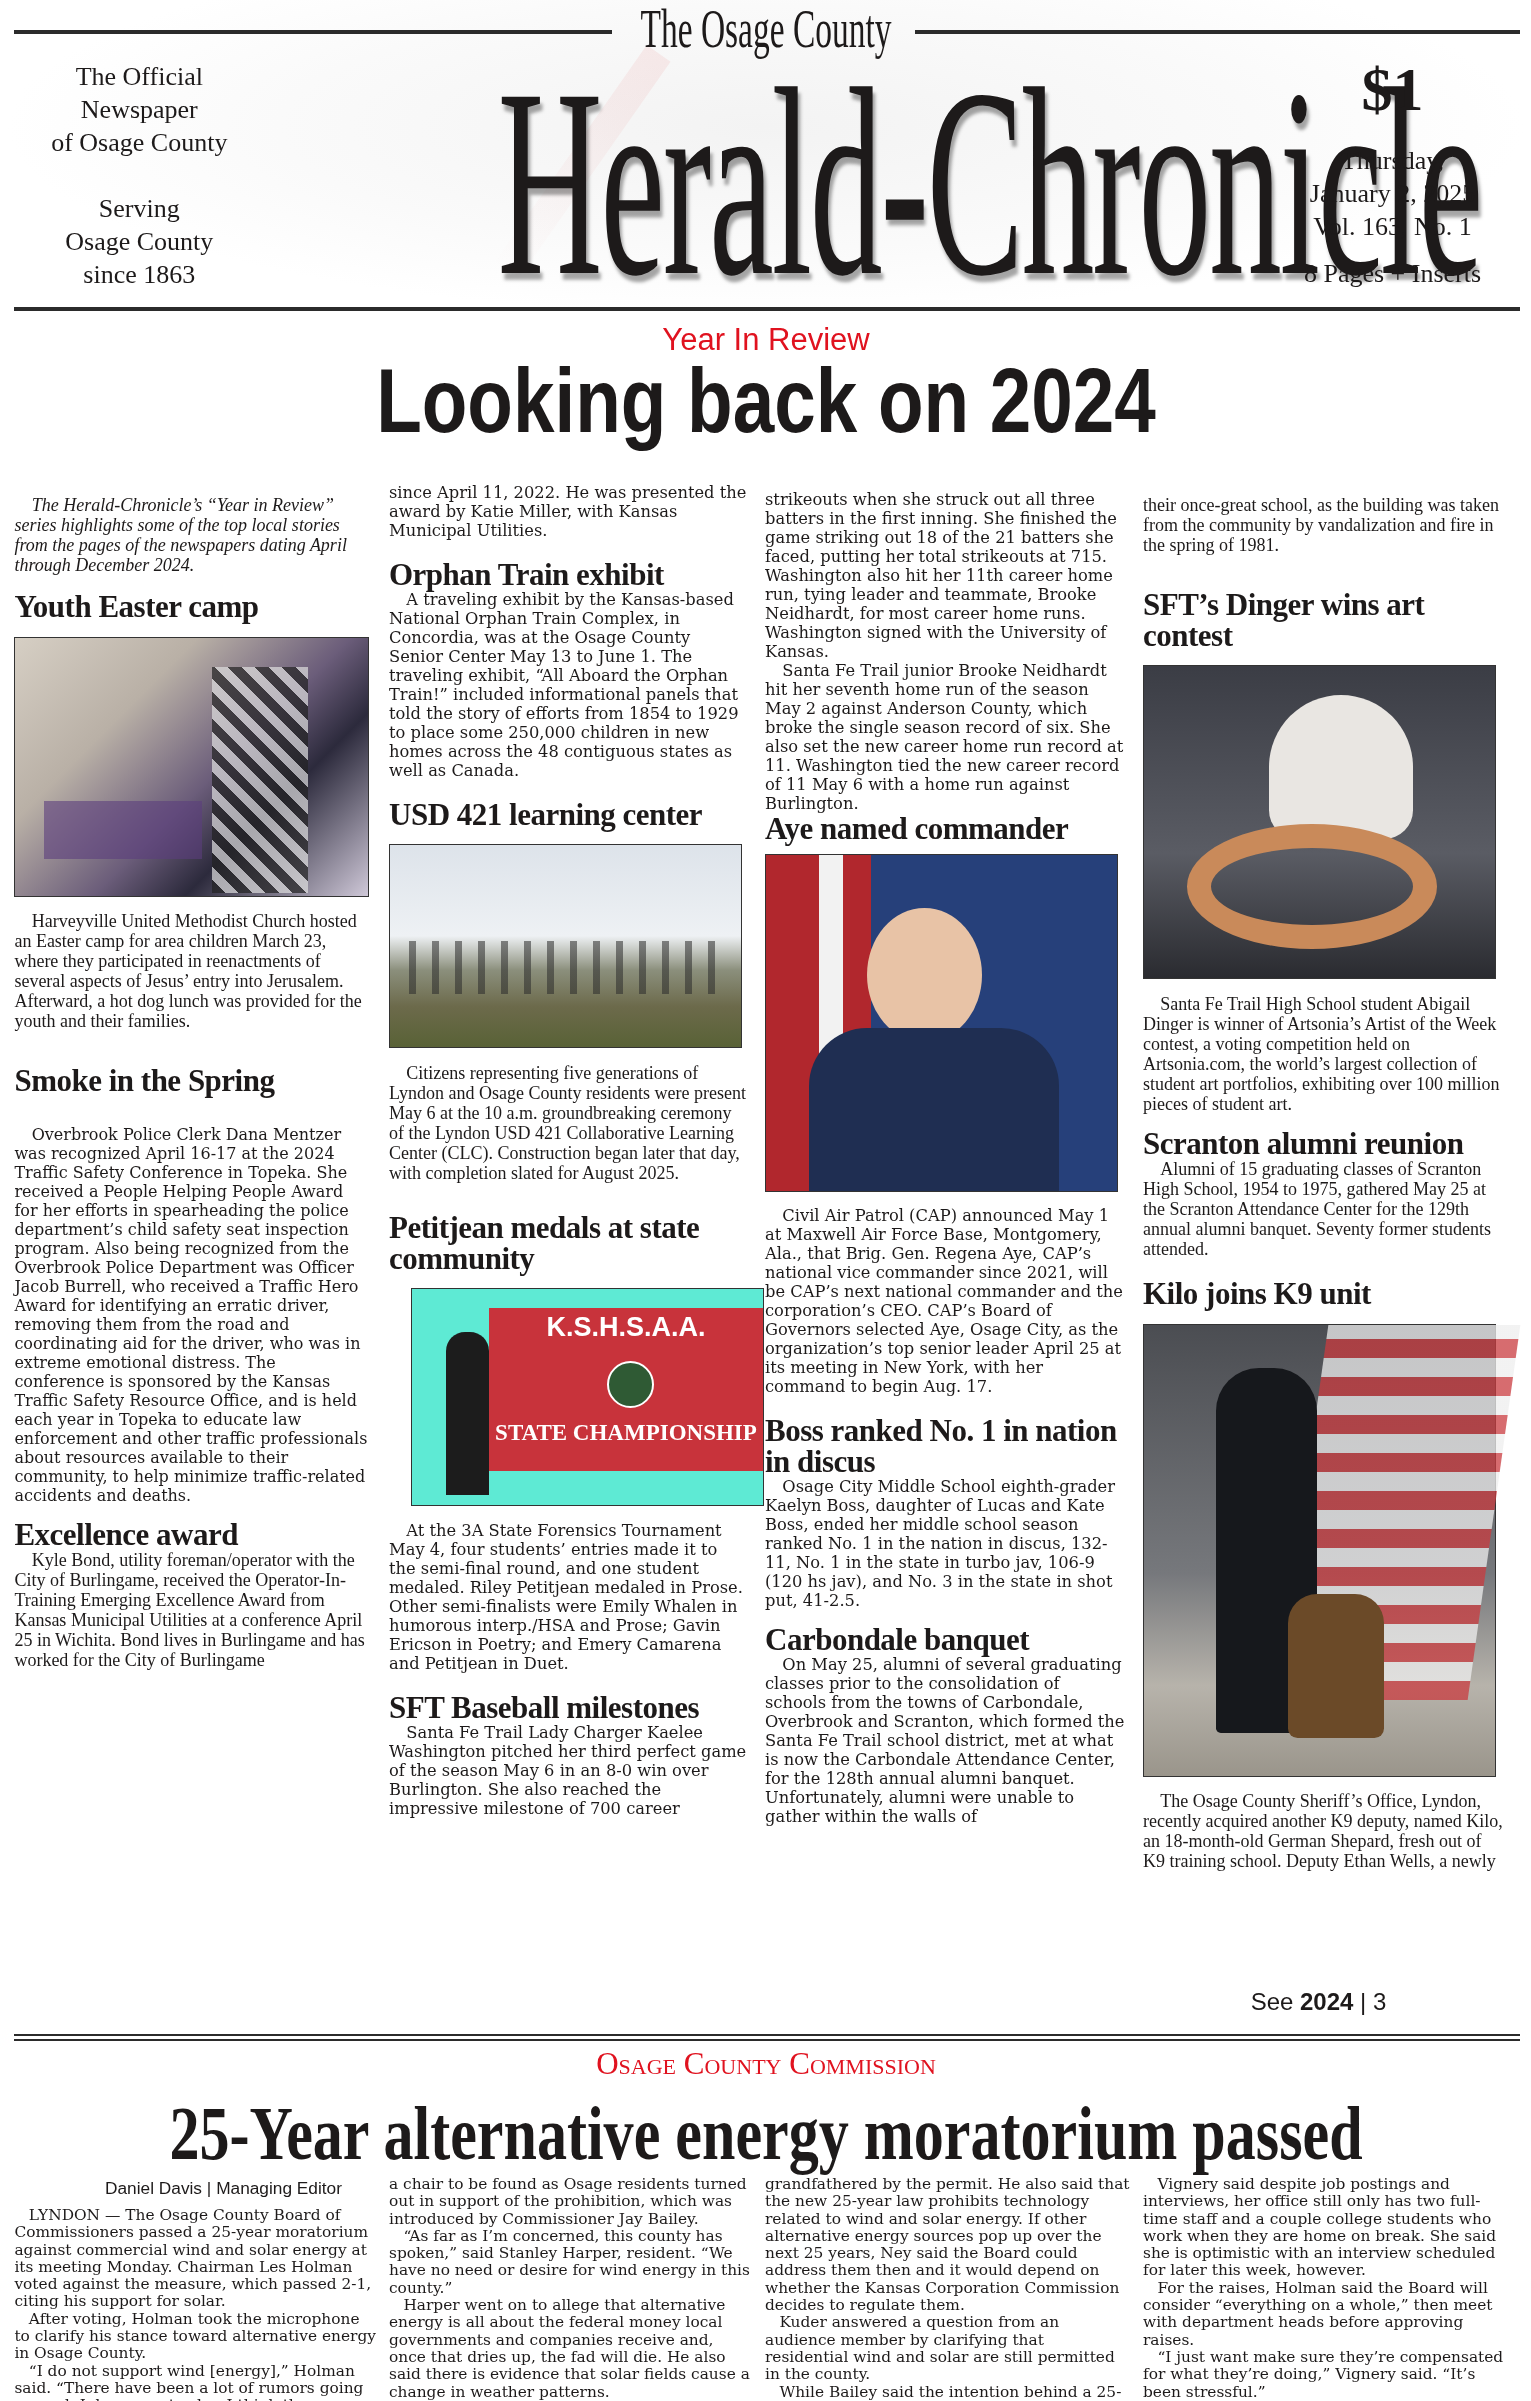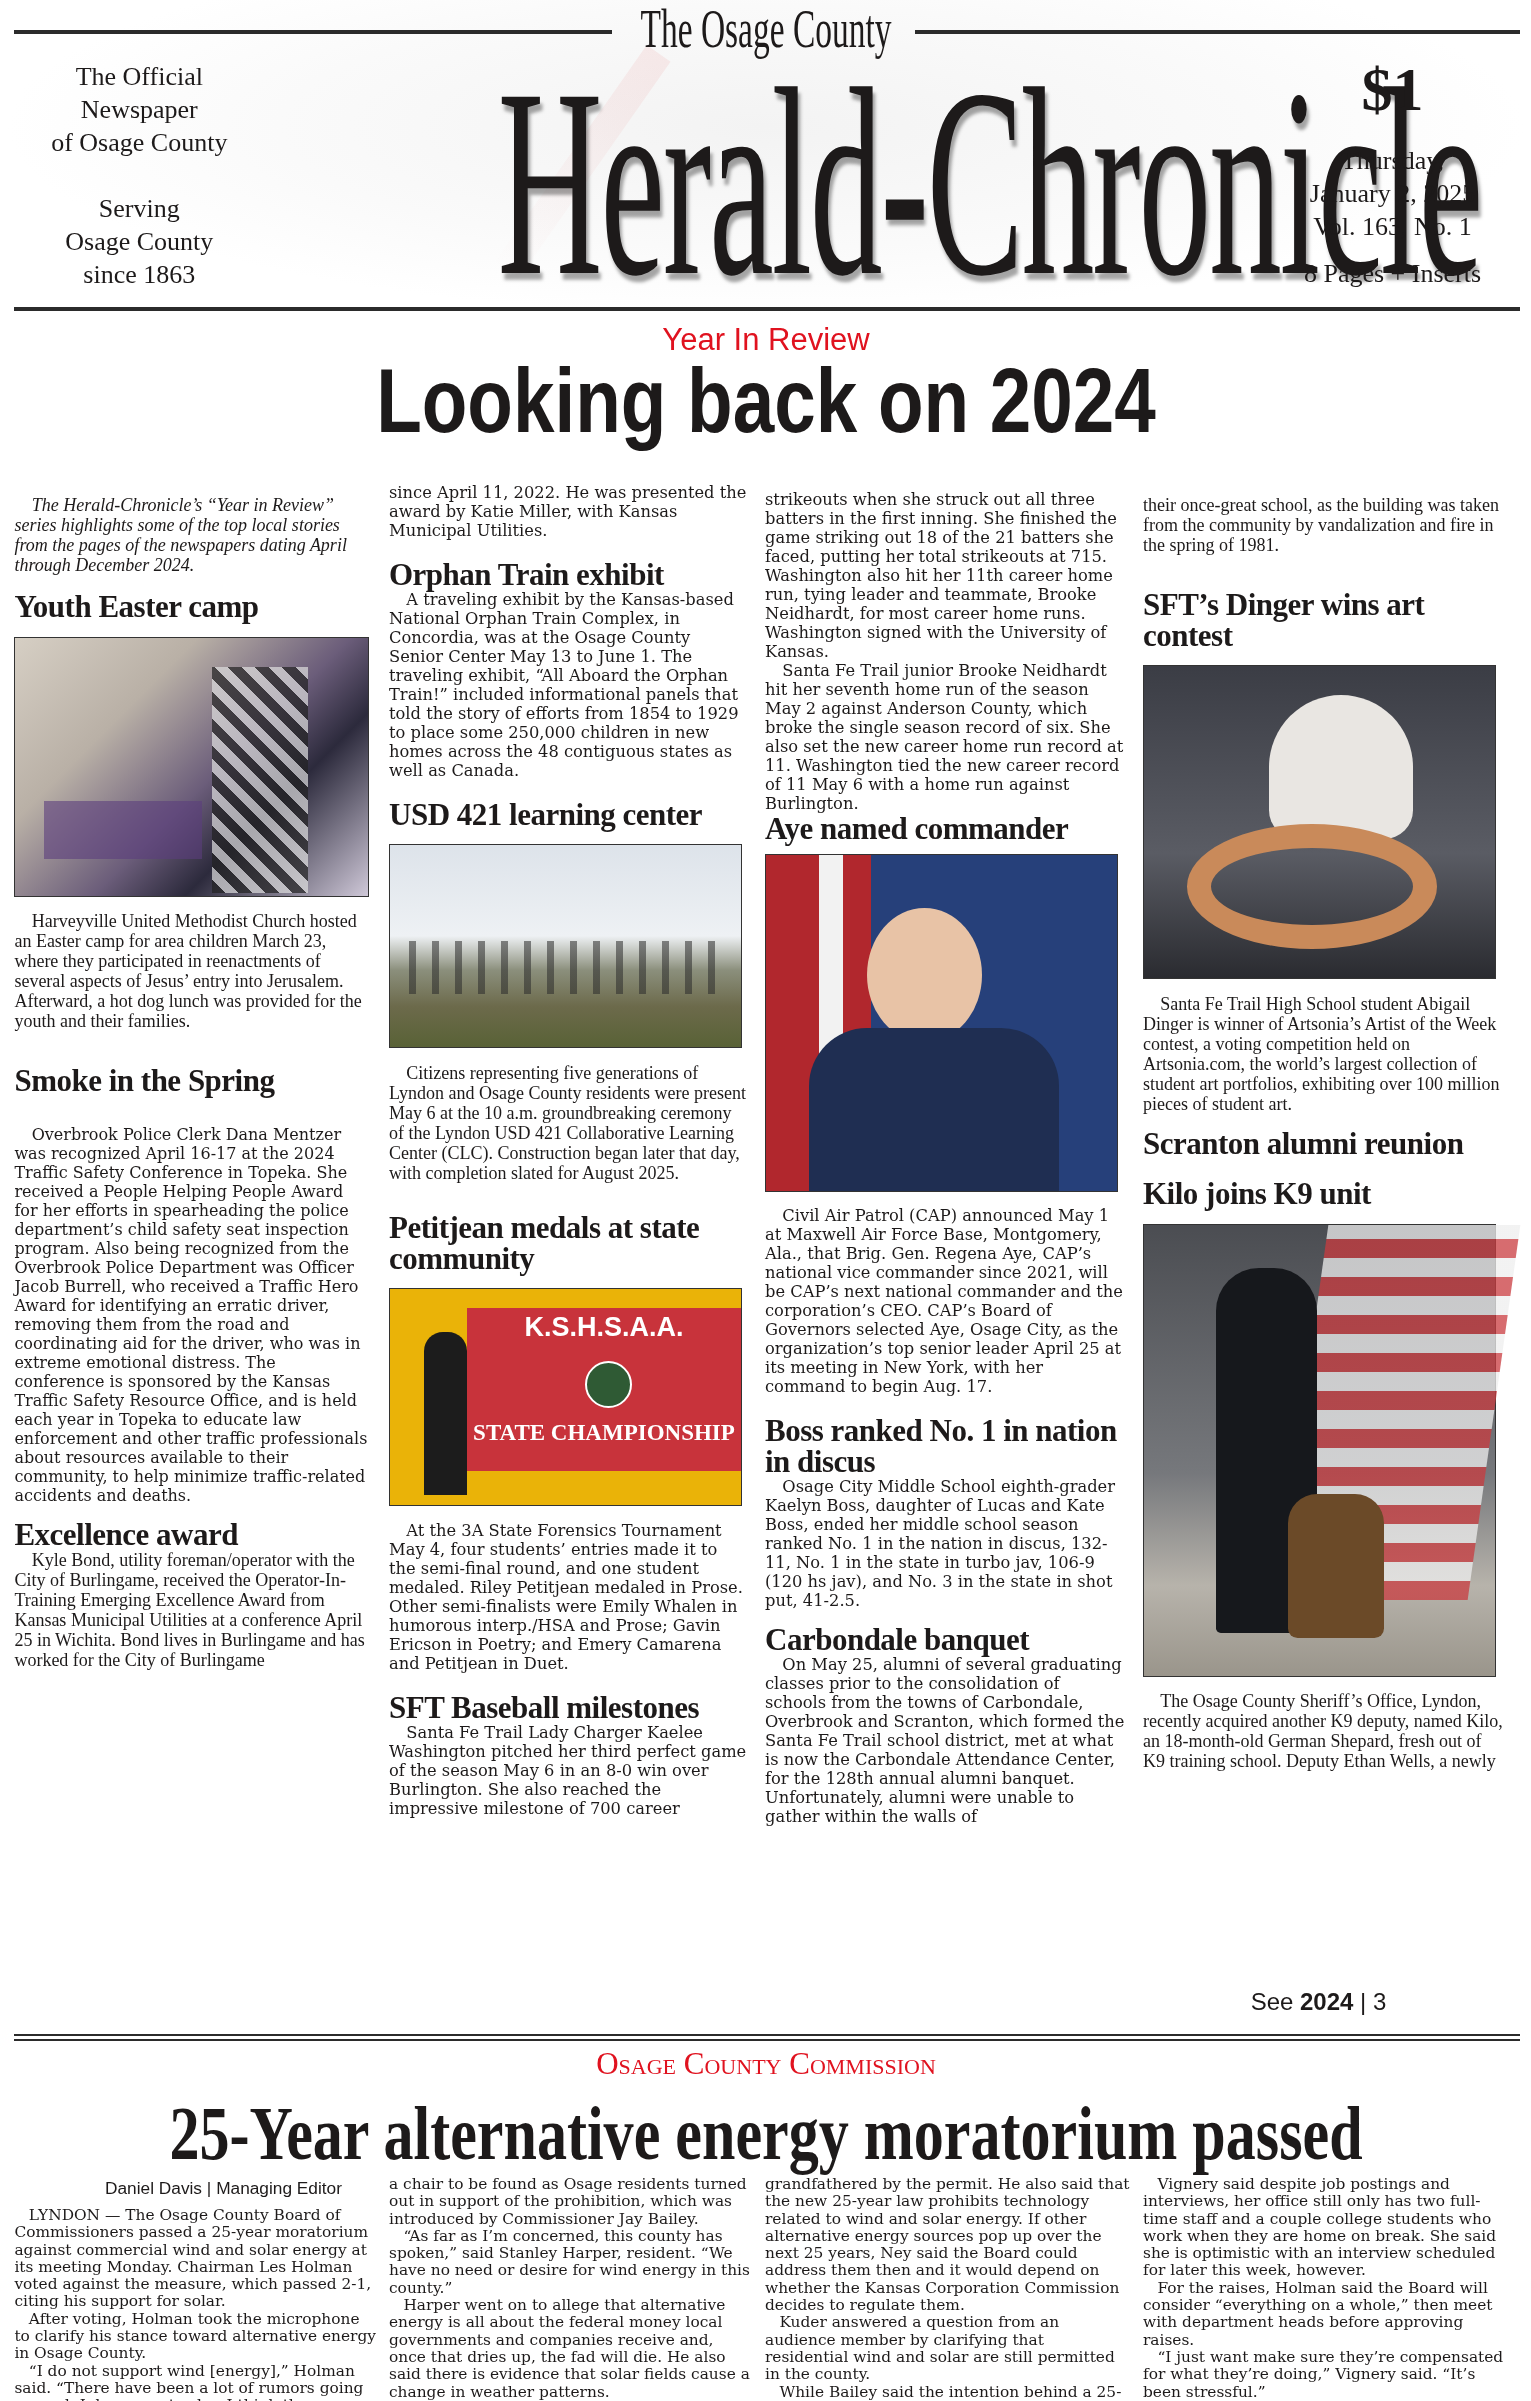--- a/index.html
+++ b/index.html
@@ -98,21 +98,21 @@
   <h2>USD 421 learning center</h2>
   <div style="height:14.4px"></div>
   <div style="position:relative;width:351px;height:202px;border:1.4px solid #333;background:linear-gradient(180deg,#dde3ea 0%,#eef1f4 45%,#8b8f7c 62%,#6c6a4b 80%,#596236 100%);">
     <div style="position:absolute;left:19px;top:96px;width:312px;height:53px;background:repeating-linear-gradient(90deg,#2b2b2b 0 6.7px,transparent 6.7px 23px);opacity:.55;"></div>
   </div>
   <div style="height:14.4px"></div>
   <p style="font-family:'Liberation Serif',serif;font-size:18px;line-height:20px;">Citizens representing five generations of Lyndon and Osage County residents were present May 6 at the 10 a.m. groundbreaking ceremony of the Lyndon USD 421 Collaborative Learning Center (CLC). Construction began later that day, with completion slated for August 2025.</p>
   <div style="height:29px"></div>
   <h2 style="font-family:'Liberation Serif',serif;">Petitjean medals at state community</h2>
   <div style="height:14.4px"></div>
-  <div style="position:relative;width:351px;height:216px;border:1.4px solid #333;background:#eab308;">
+  <div style="position:relative;width:351px;height:216px;border:1.4px solid #333;background:#5eead4;margin-left:22px;">
     <div style="position:absolute;left:77px;top:19px;width:274px;height:163px;background:#c8333b;">
       <div style="position:absolute;top:9.6px;width:100%;text-align:center;color:#fff;font-family:'Liberation Sans',sans-serif;font-weight:bold;font-size:27px;">K.S.H.S.A.A.</div>
       <div style="position:absolute;left:118px;top:53px;width:43px;height:43px;border-radius:50%;background:#2f5a34;border:2.4px solid #fff;"></div>
       <div style="position:absolute;top:115px;width:100%;text-align:center;color:#fff;font-family:'Liberation Serif',serif;font-weight:bold;font-size:23px;">STATE CHAMPIONSHIP</div>
     </div>
     <div style="position:absolute;left:34px;top:43px;width:43px;height:163px;background:#1c1c1c;border-radius:19px 19px 0 0;"></div>
   </div>
   <div style="height:14.4px"></div>
   <p>At the 3A State Forensics Tournament May 4, four students’ entries made it to the semi-final round, and one student medaled. Riley Petitjean medaled in Prose. Other semi-finalists were Emily Whalen in humorous interp./HSA and Prose; Gavin Ericson in Poetry; and Emery Camarena and Petitjean in Duet.</p>
   <div style="height:19px"></div>
@@ -145,20 +145,21 @@
   <h2>SFT’s Dinger wins art contest</h2>
   <div style="height:14.4px"></div>
   <div style="position:relative;width:351px;height:312px;border:1.4px solid #333;background:linear-gradient(180deg,#3b3d45 0%,#5a5c64 60%,#2a2b30 100%);">
     <div style="position:absolute;left:125px;top:29px;width:144px;height:144px;border-radius:50% 50% 20% 20%;background:#e9e6e2;"></div>
     <div style="position:absolute;left:43px;top:158px;width:250px;height:125px;border-radius:50%;border:24px solid #c98a5a;box-sizing:border-box;"></div>
   </div>
   <div style="height:14.4px"></div>
   <p>Santa Fe Trail High School student Abigail Dinger is winner of Artsonia’s Artist of the Week contest, a voting competition held on Artsonia.com, the world’s largest collection of student art portfolios, exhibiting over 100 million pieces of student art.</p>
   <div style="height:14.4px"></div>
   <h2>Scranton alumni reunion</h2>
+  <p>Alumni of 15 graduating classes of Scranton High School, 1954 to 1975, gathered May 25 at the Scranton Attendance Center for the 129th annual alumni banquet. Seventy former students attended.</p>
   <div style="height:19px"></div>
   <h2>Kilo joins K9 unit</h2>
   <div style="height:14.4px"></div>
   <div style="position:relative;width:351px;height:451px;border:1.4px solid #333;background:linear-gradient(180deg,#4b4d52 0%,#76787c 55%,#b7b3ab 80%,#9a958b 100%);">
     <div style="position:absolute;left:158px;top:0;width:192px;height:375px;background:repeating-linear-gradient(0deg,#c93b3f 0 19px,#eee 19px 38px);opacity:.75;transform:skewX(-8deg);"></div>
     <div style="position:absolute;left:72px;top:43px;width:101px;height:365px;background:#16181c;border-radius:43px 43px 4.8px 4.8px;"></div>
     <div style="position:absolute;left:144px;top:269px;width:96px;height:144px;background:#6b4a28;border-radius:29px 29px 9.6px 9.6px;"></div>
   </div>
   <div style="height:14.4px"></div>
   <p>The Osage County Sheriff’s Office, Lyndon, recently acquired another K9 deputy, named Kilo, an 18-month-old German Shepard, fresh out of K9 training school. Deputy Ethan Wells, a newly</p>

